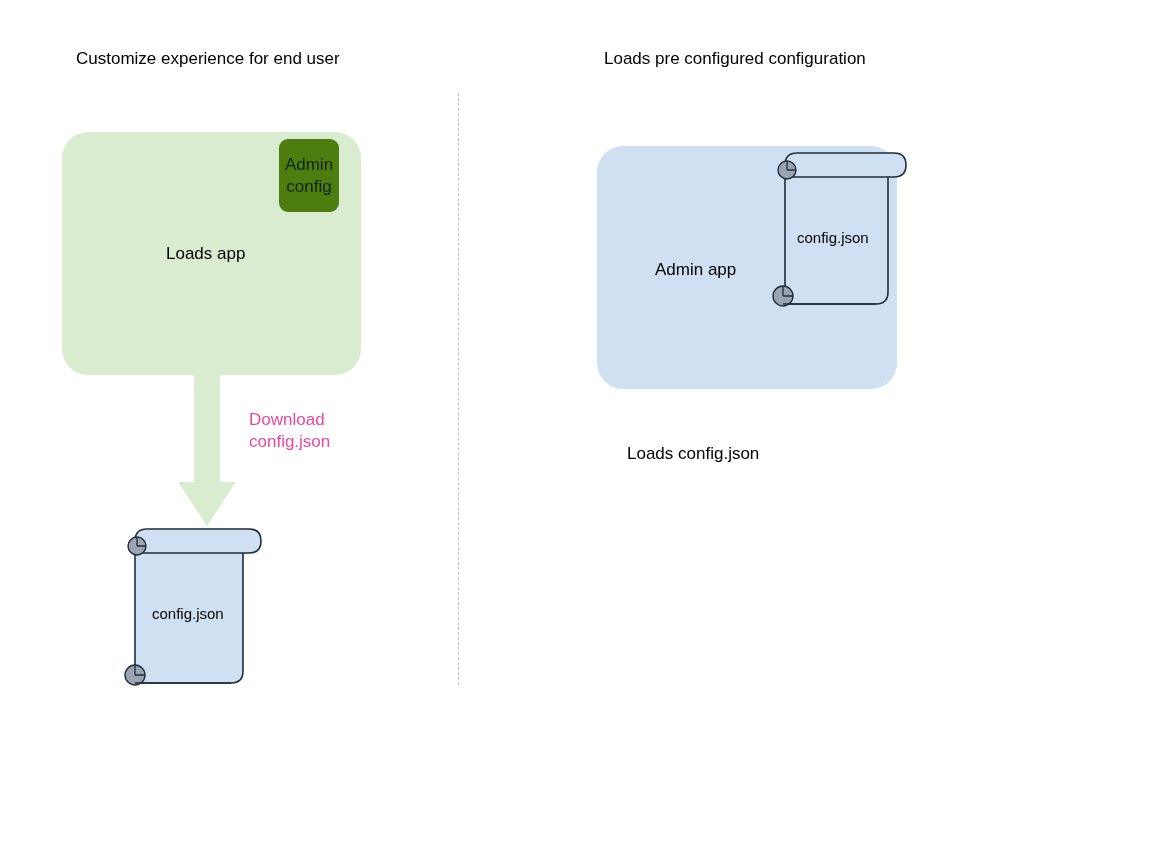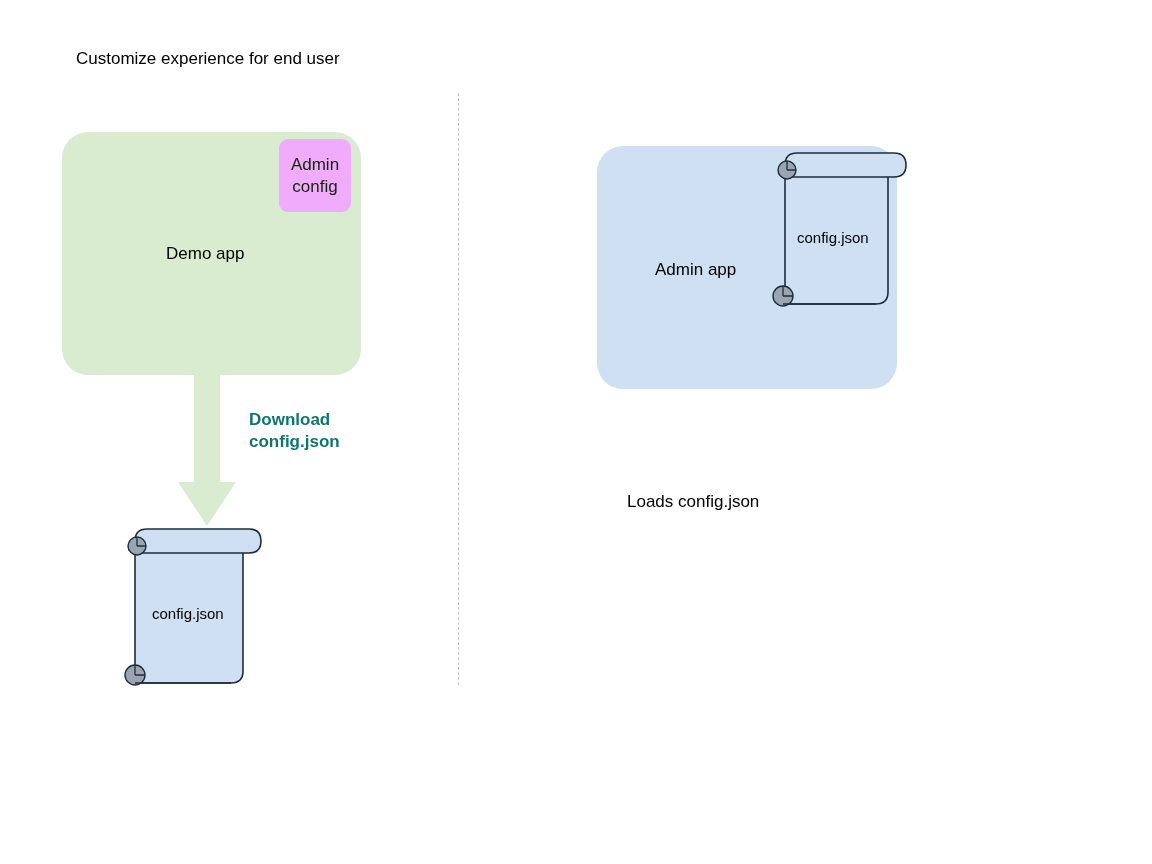--- a/index.html
+++ b/index.html
@@ -71,23 +71,23 @@
     color: #000000;
   }
   #admin-app-label { left: 166px; top: 244px; }
   #demo-app-label  { left: 655px; top: 260px; }
 
   
   #admin-panel-badge {
     position: absolute;
     left: 279px;
     top: 139px;
-    width: 72px;
+    width: 60px;
     height: 73px;
-    background: #f0abfc;
+    background: #4d7c0f;
     border-radius: 9px;
     display: flex;
     align-items: center;
     justify-content: center;
   }
   #admin-panel-label {
     font-size: 17px;
     line-height: 22px;
     text-align: center;
     color: #10260b;
@@ -100,23 +100,22 @@
     top: 368px;
     width: 58px;
     height: 160px;
   }
   #download-arrow svg { display: block; }
 
   .arrow-caption {
     position: absolute;
     font-size: 17px;
     line-height: 22px;
-    color: #0f766e;
-    white-space: nowrap;
-    font-weight: bold;
+    color: #ec4899;
+    white-space: nowrap;
   }
   #download-caption { left: 249px; top: 409px; }
 
   
   .scroll-doc {
     position: absolute;
   }
   .scroll-doc svg { display: block; overflow: visible; }
   #scroll-left  { left: 118px; top: 528px; width: 148px; height: 160px; }
   #scroll-right { left: 768px; top: 152px; width: 148px; height: 157px; }
@@ -133,36 +132,36 @@
 
   
   #loads-caption {
     position: absolute;
     left: 627px;
     top: 444px;
     font-size: 17px;
     line-height: 20px;
     white-space: nowrap;
     color: #000000;
-    margin-top: 48px;
   }
 </style>
 </head>
 <body>
 
 <div class="canvas">
 
   <div class="col-heading" id="heading-left">Customize experience for end user</div>
 
+  <div class="col-heading" id="heading-right">Loads pre configured configuration</div>
 
   <div class="divider"></div>
 
   <div class="app-card" id="admin-app-card"></div>
 
-  <div class="app-label" id="admin-app-label">Demo app</div>
+  <div class="app-label" id="admin-app-label">Loads app</div>
 
   <div id="admin-panel-badge">
     <div id="admin-panel-label"><span>Admin</span><br><span>config</span></div>
   </div>
 
   <div id="download-arrow">
     <svg width="58" height="160" viewBox="0 0 58 160" xmlns="http://www.w3.org/2000/svg">
       <path d="M 16 0 L 42 0 L 42 114 L 58 114 L 29 158 L 0 114 L 16 114 Z" fill="#d9ecd0"></path>
     </svg>
   </div>

